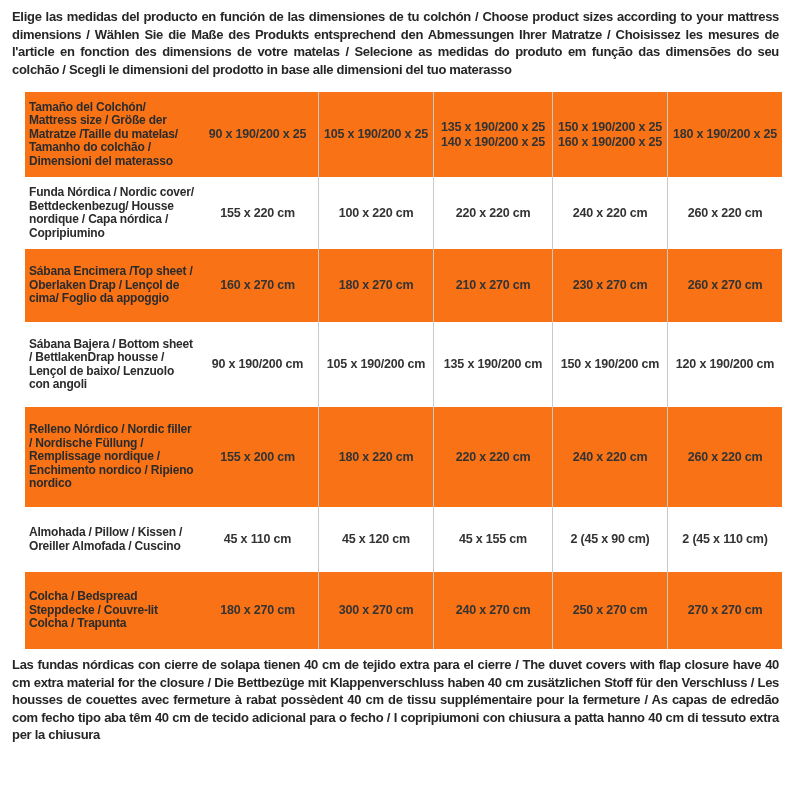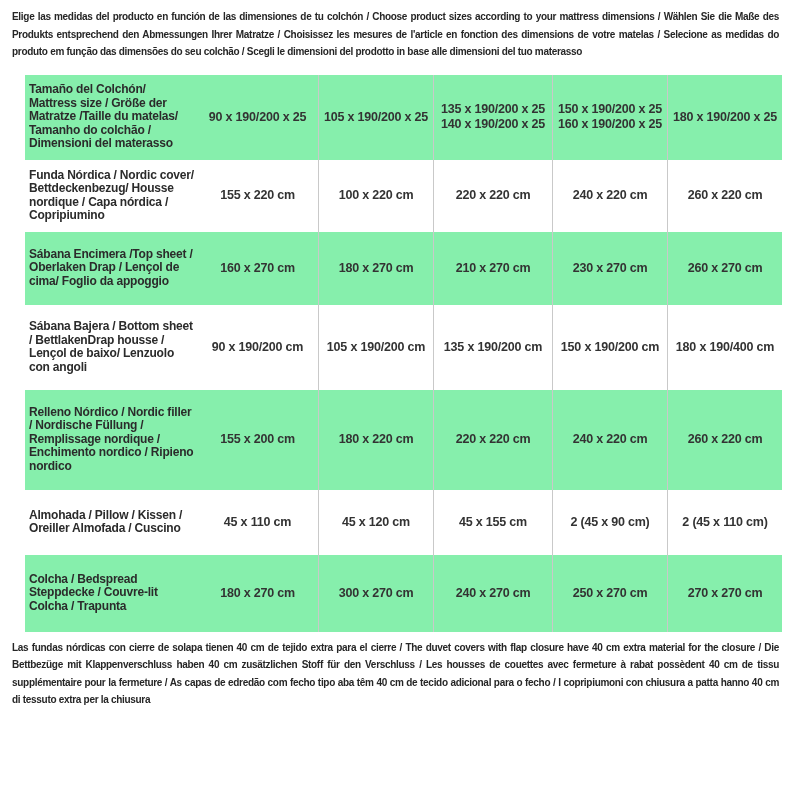--- a/index.html
+++ b/index.html
@@ -9,34 +9,34 @@
     height: 800px;
     background: #ffffff;
     overflow: hidden;
     font-family: "Liberation Sans", sans-serif;
     font-weight: bold;
     color: #2b2b2b;
   }
   .intro, .footer {
     margin: 0;
     padding: 8px 21px 0 12px;
-    font-size: 10px;
+    font-size: 13px;
     line-height: 17.5px;
     text-align: justify;
     letter-spacing: -0.3px;
     color: #262626;
   }
   .footer { padding-top: 7px; }
   table.size-table {
     border-collapse: collapse;
     table-layout: fixed;
     width: 750px;
     margin: 14px 25px 0 25px;
   }
-  tr.gray { background: #86efac; }
+  tr.gray { background: #f97316; }
   td { vertical-align: middle; padding: 0; }
   td.label-cell {
     width: 165px;
     text-align: left;
     padding: 4px 3px 4px 4px;
     font-size: 12px;
     line-height: 13.5px;
     letter-spacing: -0.2px;
   }
   td.value-cell {
@@ -96,21 +96,21 @@
         <td class="value-cell w4 divided">210 x 270 cm</td>
         <td class="value-cell w5 divided">230 x 270 cm</td>
         <td class="value-cell w6 divided">260 x 270 cm</td>
       </tr>
       <tr class="r4">
         <td class="label-cell">Sábana Bajera / Bottom sheet / BettlakenDrap housse / Lençol de baixo/ Lenzuolo con angoli</td>
         <td class="value-cell w2">90 x 190/200 cm</td>
         <td class="value-cell w3 divided">105 x 190/200 cm</td>
         <td class="value-cell w4 divided">135 x 190/200 cm</td>
         <td class="value-cell w5 divided">150 x 190/200 cm</td>
-        <td class="value-cell w6 divided">180 x 190/400 cm</td>
+        <td class="value-cell w6 divided">120 x 190/200 cm</td>
       </tr>
       <tr class="r5 gray">
         <td class="label-cell">Relleno Nórdico / Nordic filler / Nordische Füllung / Remplissage nordique / Enchimento nordico / Ripieno nordico</td>
         <td class="value-cell w2">155 x 200 cm</td>
         <td class="value-cell w3 divided">180 x 220 cm</td>
         <td class="value-cell w4 divided">220 x 220 cm</td>
         <td class="value-cell w5 divided">240 x 220 cm</td>
         <td class="value-cell w6 divided">260 x 220 cm</td>
       </tr>
       <tr class="r6">

